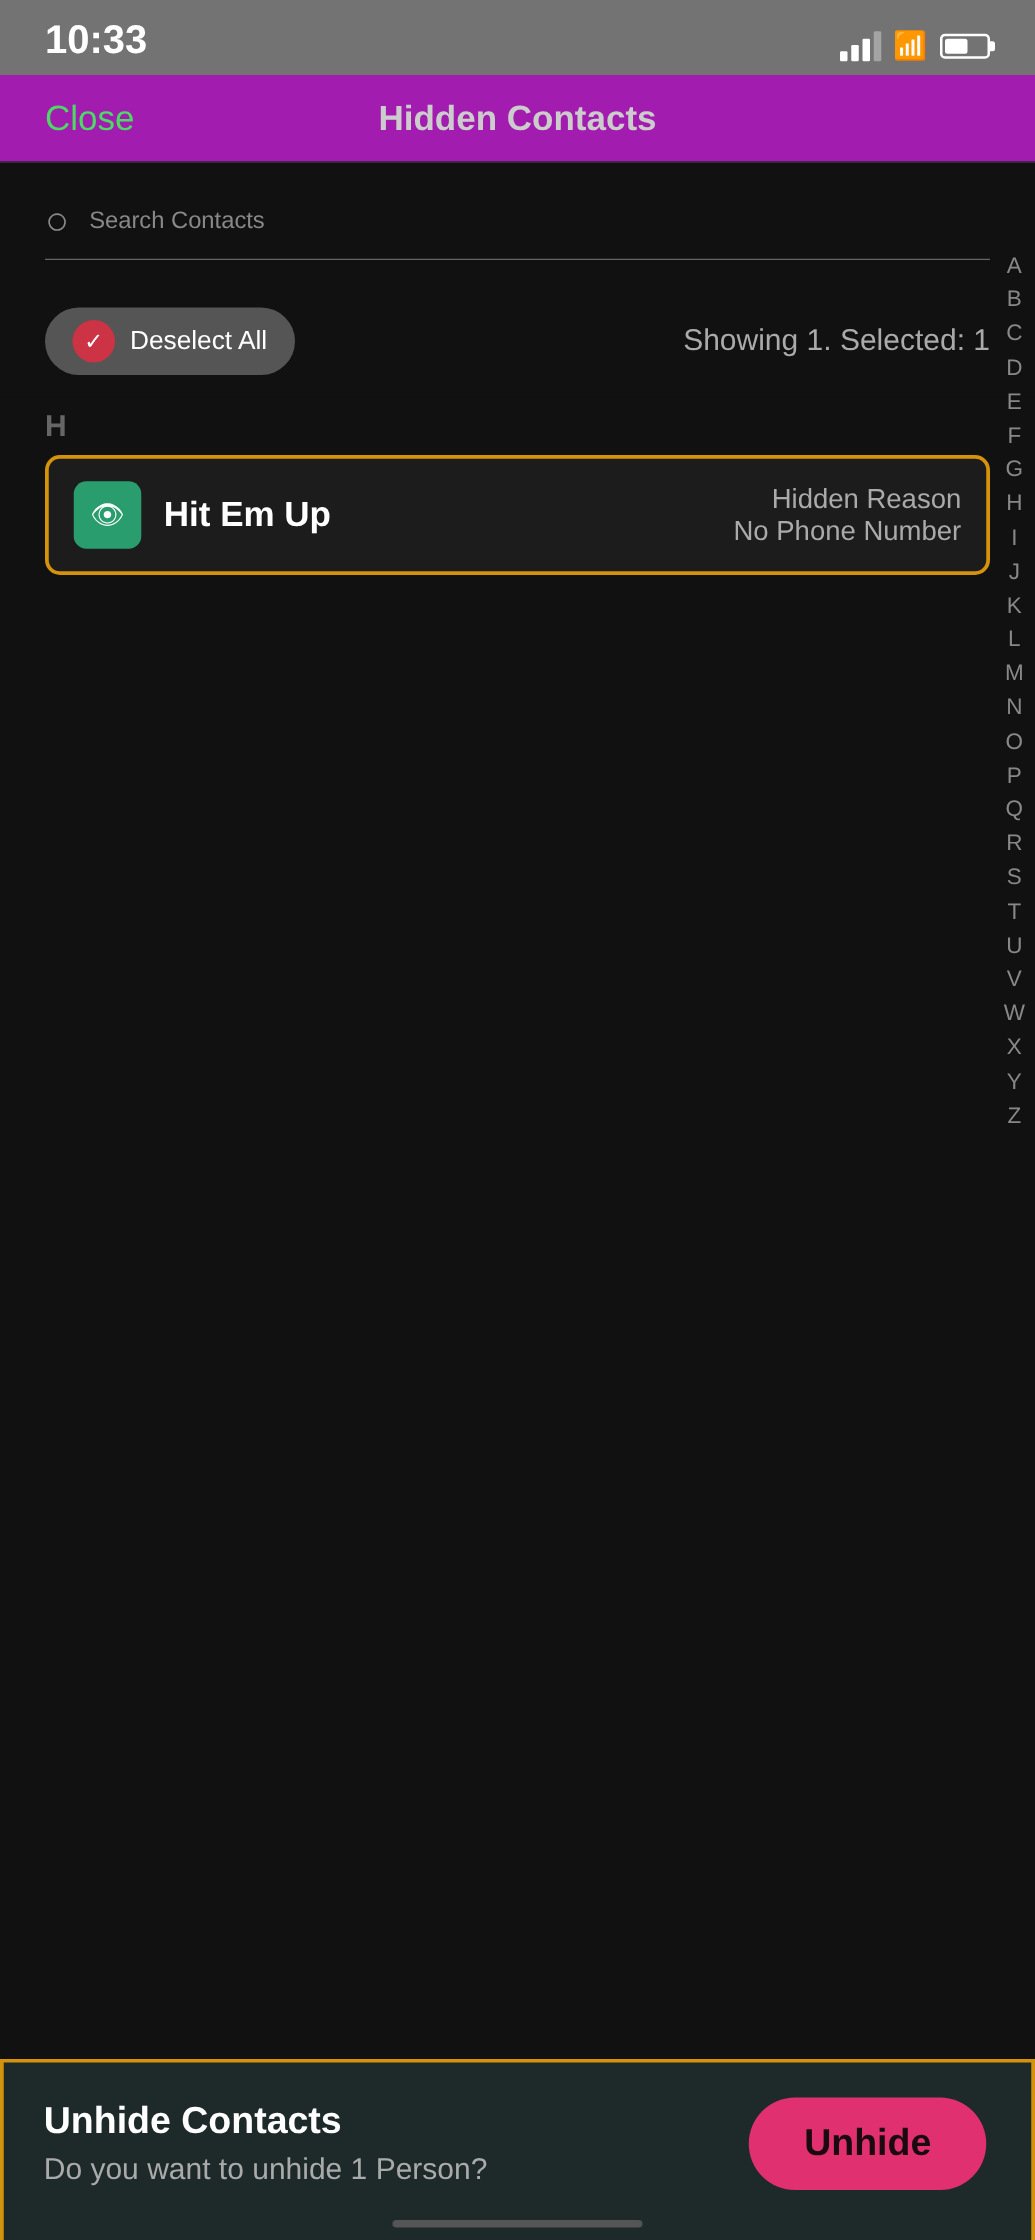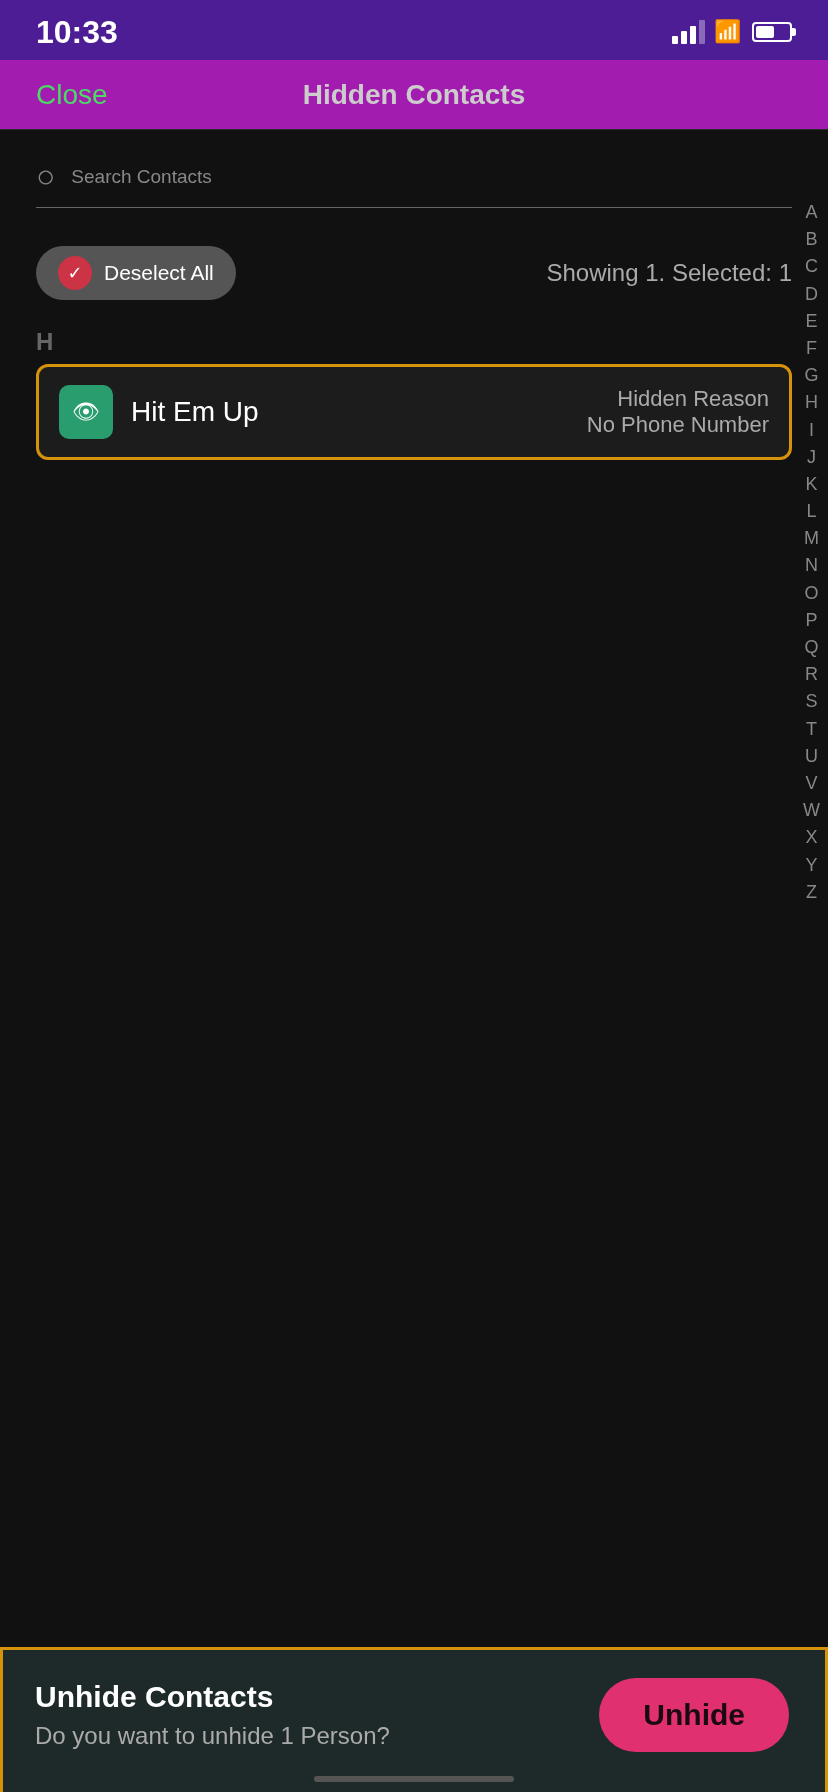--- a/index.html
+++ b/index.html
@@ -11,23 +11,23 @@
       background: #111111;
       font-family: -apple-system, BlinkMacSystemFont, 'Helvetica Neue', Arial, sans-serif;
       color: #ffffff;
       overflow-x: hidden;
     }
 
     
     .status-bar {
       display: flex;
       justify-content: space-between;
-      align-items: center;
+      align-items: flex-end;
       padding: 14px 36px 10px 36px;
-      background: #4c1d95;
+      background: #737373;
       height: 60px;
     }
     .status-time {
       font-size: 32px;
       font-weight: 700;
       color: #ffffff;
     }
     .status-icons {
       display: flex;
       align-items: center;
@@ -207,21 +207,21 @@
       align-items: center;
       justify-content: center;
     }
     .eye-icon {
       color: #ffffff;
       font-size: 22px;
     }
     .contact-name {
       color: #ffffff;
       font-size: 28px;
-      font-weight: 400;
+      font-weight: 700;
     }
     .contact-right {
       text-align: right;
     }
     .hidden-reason-label {
       color: #aaaaaa;
       font-size: 22px;
     }
     .hidden-reason-value {
       color: #aaaaaa;

